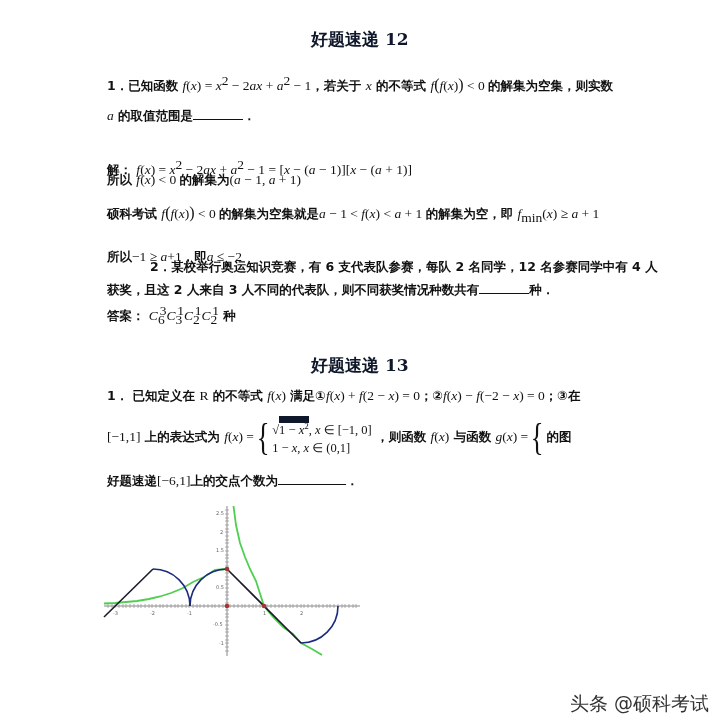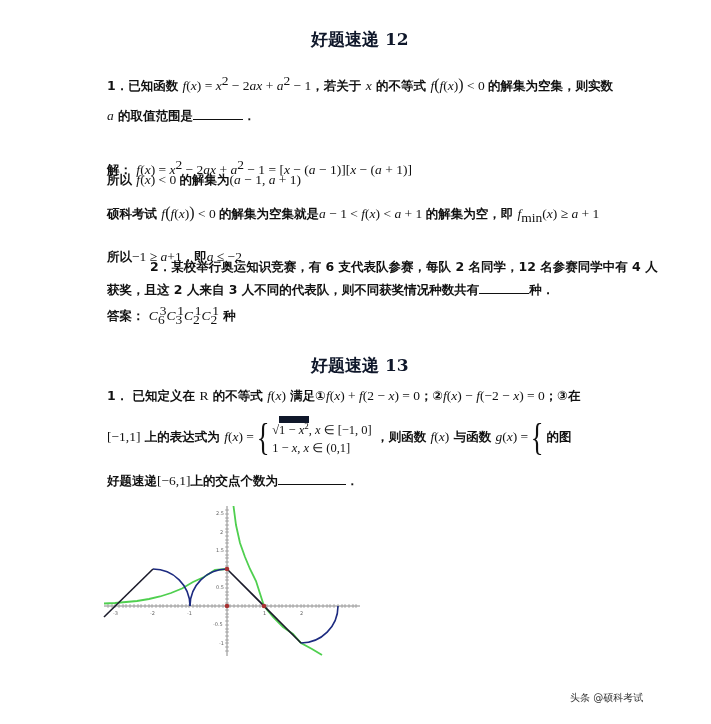--- a/index.html
+++ b/index.html
@@ -6,21 +6,21 @@
   body { width:711px; height:724px; position:relative; overflow:hidden;
          font-family:"DejaVu Sans", sans-serif; color:#111; }
   .abs { position:absolute; white-space:nowrap; }
   .title { font-family:"DejaVu Serif", serif; font-weight:bold; font-size:17px; color:#0f172a; }
   .line { font-size:12.5px; font-weight:bold; line-height:18px; }
   .m { font-family:"Liberation Serif", serif; font-style:italic; font-weight:normal; font-size:13.5px; }
   .mn { font-family:"Liberation Serif", serif; font-weight:normal; font-size:13.5px; }
   .blank { display:inline-block; border-bottom:1px solid #111; height:12px; vertical-align:baseline; }
   .brace { font-family:"Liberation Serif", serif; font-weight:normal; font-size:38px; line-height:38px; vertical-align:middle; transform:scaleX(0.7); display:inline-block; }
   .cases { display:inline-block; vertical-align:middle; font-family:"Liberation Serif", serif; font-weight:normal; font-size:12.5px; line-height:18px; }
-  .watermark { font-family:"DejaVu Sans", sans-serif; font-size:10px; color:#333; }
+  .watermark { font-family:"DejaVu Sans", sans-serif; font-size:19px; color:#333; }
   sup, sub { font-size:9px; }
 </style>
 </head>
 <body>
 
 <div class="abs title" style="left:311px; top:28px;">好题速递 12</div>
 
 <div class="abs line" style="left:107px; top:72px;">
   <span>1．</span><span>已知函数</span>
   <span class="m">f</span><span class="mn">(</span><span class="m">x</span><span class="mn">) = </span><span class="m">x</span><sup class="mn">2</sup><span class="mn"> − 2</span><span class="m">ax</span><span class="mn"> + </span><span class="m">a</span><sup class="mn">2</sup><span class="mn"> − 1</span><span>，若关于</span>

